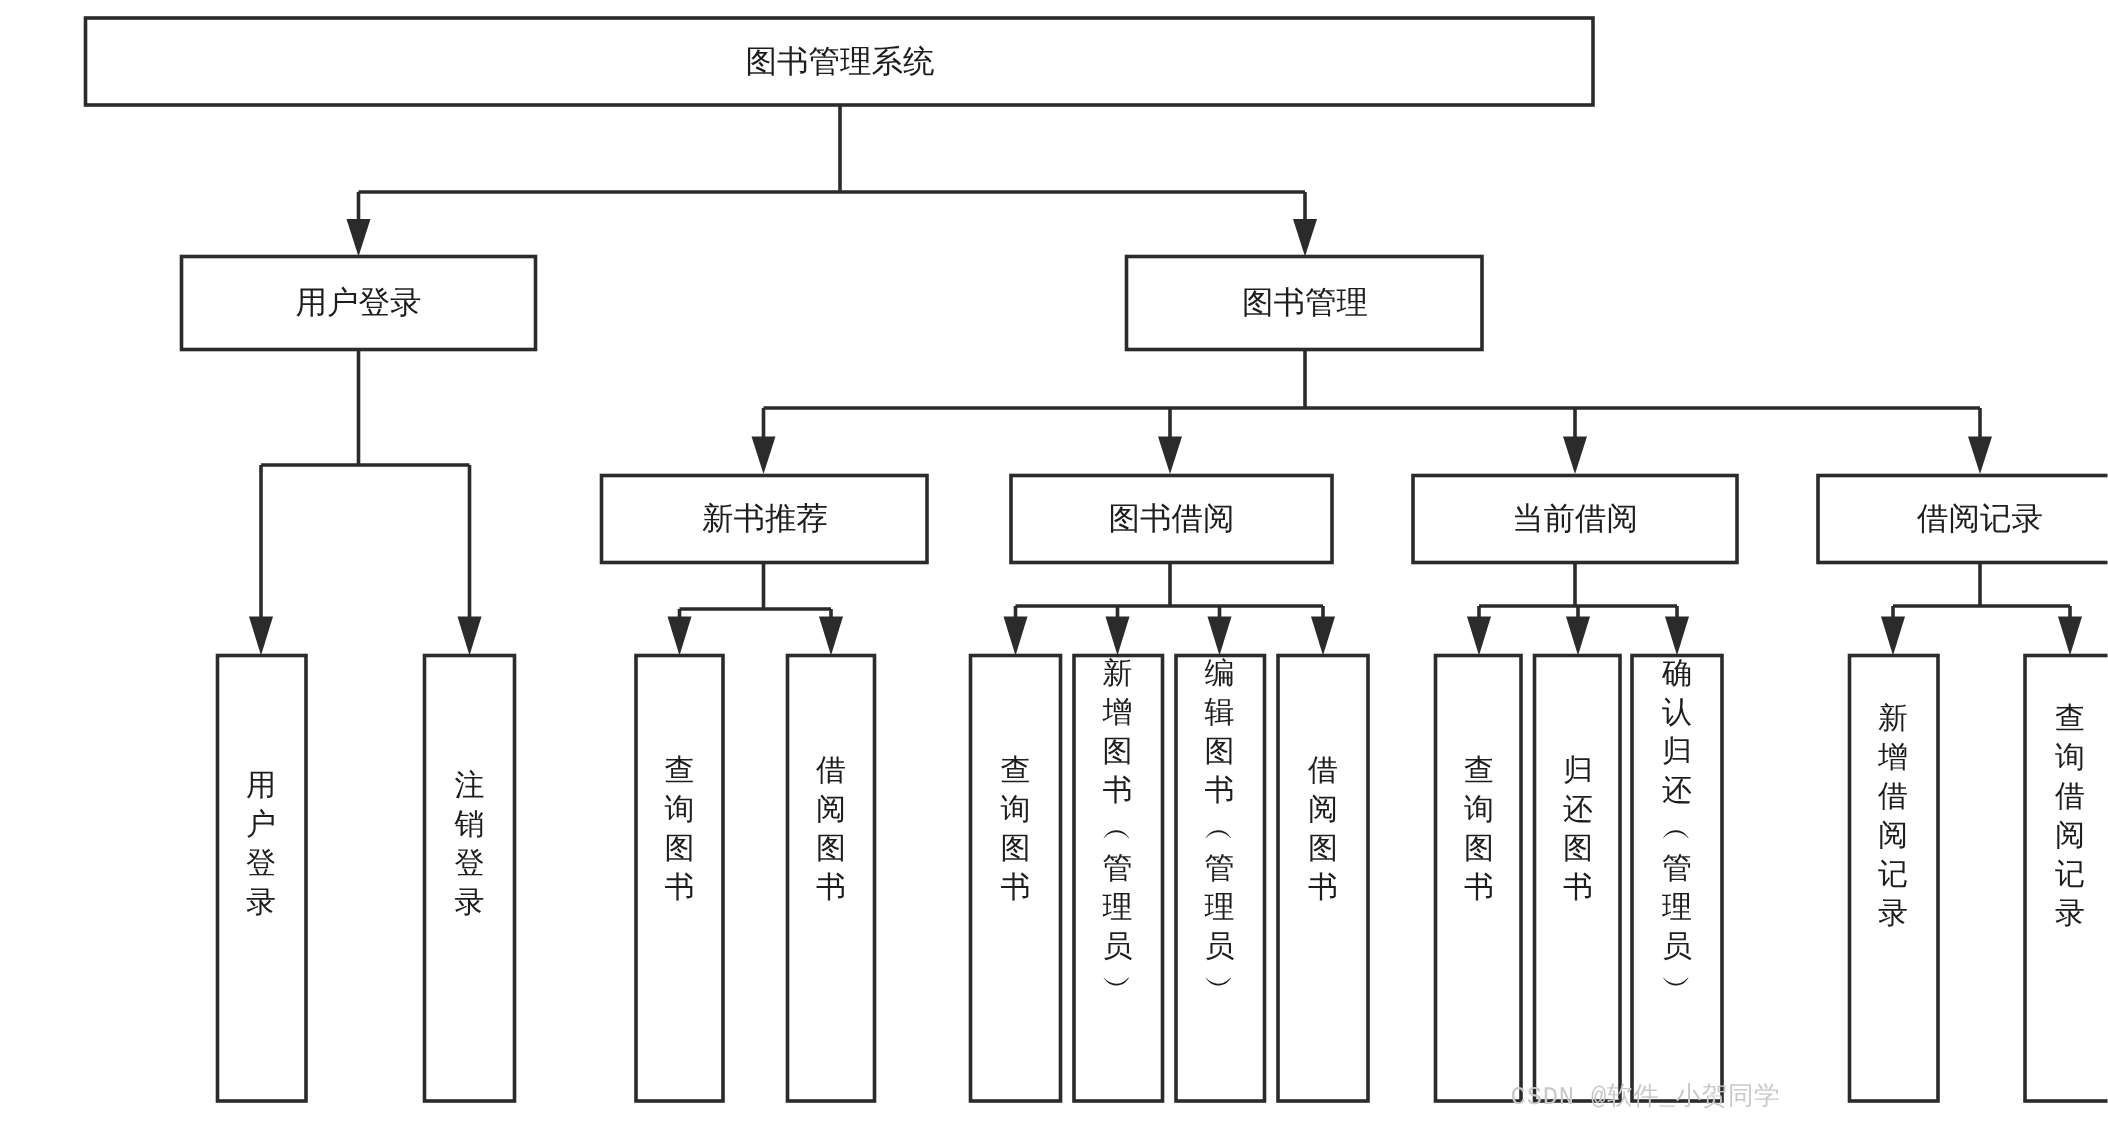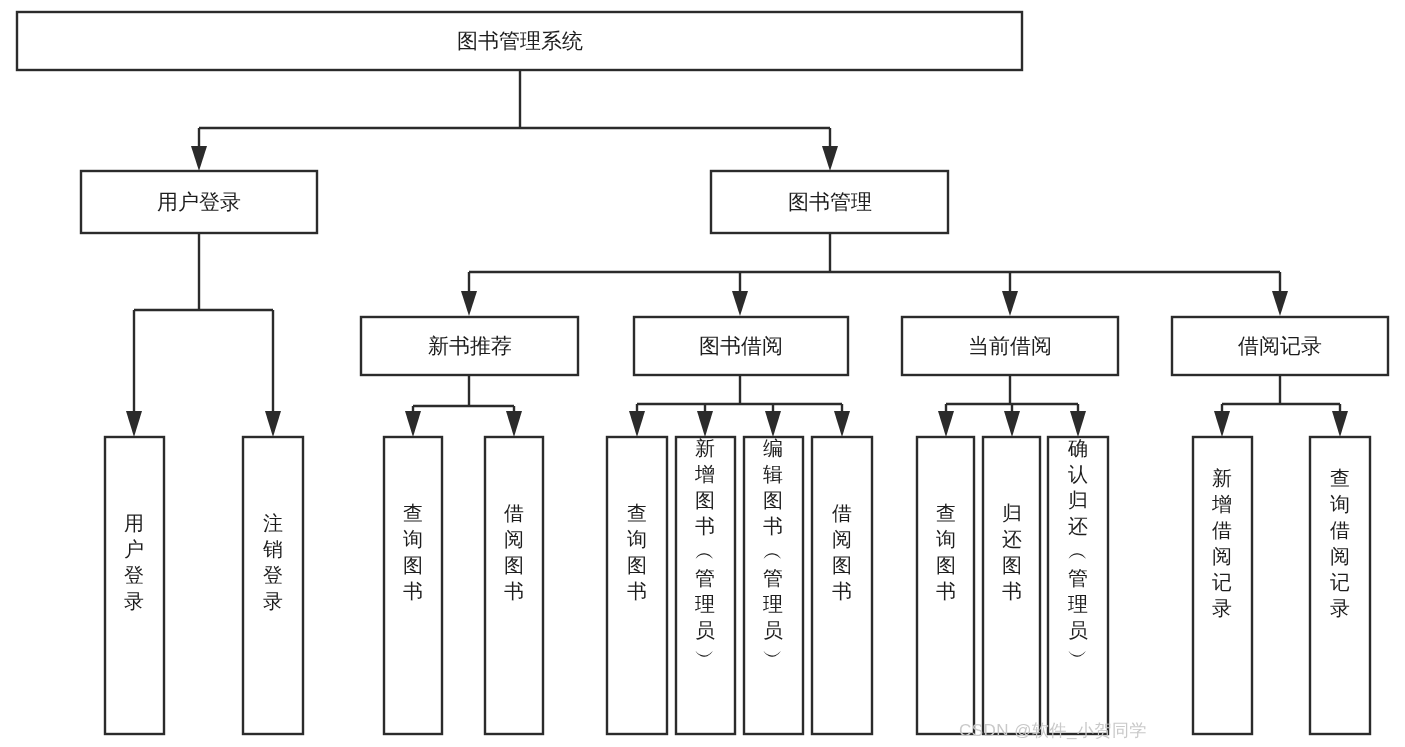--- a/index.html
+++ b/index.html
@@ -12,20 +12,21 @@
     width: 1405px;
     height: 747px;
     overflow: hidden;
     font-family: "DejaVu Sans", "Liberation Sans", sans-serif;
   }
   #diagram-root {
     position: relative;
     width: 1153px;
     height: 747px;
     background: #ffffff;
+    margin-left: 40px;
   }
   svg#tree-svg {
     position: absolute;
     left: 0;
     top: 0;
     width: 1405px;
     height: 747px;
     display: block;
   }
   .node-box {
@@ -55,21 +56,21 @@
   .arrow-head {
     fill: #2b2b2b;
     stroke: none;
   }
   .watermark-text {
     position: absolute;
     right: 6px;
     bottom: 5px;
     color: #c9c9c9;
     font-size: 17px;
-    font-family: Liberation Sans, sans-serif;
+    font-family: Liberation Mono, monospace;
     letter-spacing: 0.5px;
     white-space: nowrap;
     user-select: none;
   }
 </style>
 </head>
 <body>
 
 <div id="diagram-root">
 

